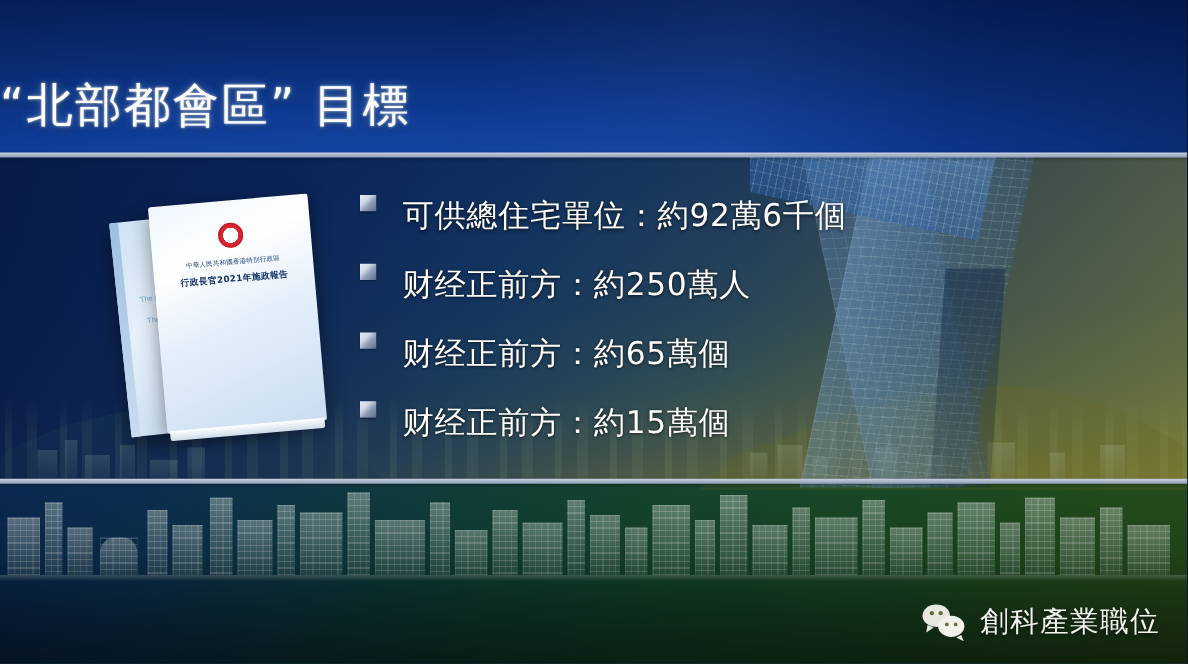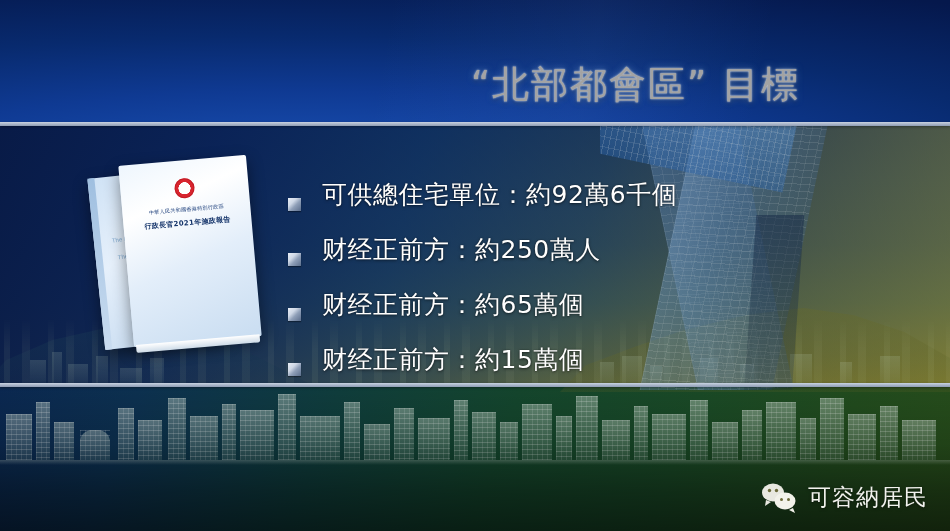--- a/index.html
+++ b/index.html
@@ -191,40 +191,40 @@
     position:absolute; left:0; width:950px; height:4px;
     background:linear-gradient(to bottom,#c9d3e2 0%,#aab6c9 50%,#8e9cb4 100%);
     box-shadow:0 1px 3px rgba(0,0,0,0.35);
   }
   .divider.top { top:122px; }
   .divider.bottom { top:383px; }
 
   
   .title {
     position:absolute; left:0; top:60px; width:800px;
-    text-align:right;
+    text-align:left;
     font-size:37px;
     letter-spacing:2px;
-    color:#a3a3a3;
+    color:#ffffff;
     font-family:"DejaVu Sans","Liberation Sans",sans-serif;
     font-weight:400;
     text-shadow:
       0 0 2px rgba(255,255,255,0.85),
       0 0 7px rgba(150,200,255,0.55),
       0 2px 5px rgba(0,0,0,0.45);
     white-space:nowrap;
   }
 
   
   .bullets {
     position:absolute; left:288px; top:156px; width:620px;
   }
   .bullet-row {
     display:flex;
-    align-items:flex-end;
+    align-items:flex-start;
     height:55px;
   }
   .bullet-marker {
     width:13px; height:13px;
     flex:0 0 13px;
     background:linear-gradient(135deg,#e9eef6 0%,#cfd8e6 34%,#8f9fb8 58%,#5b6e8c 100%);
     box-shadow:0 1px 1px rgba(0,0,0,0.35);
   }
   .bullet-text {
     margin-left:21px;
@@ -449,16 +449,16 @@
         <ellipse cx="13" cy="11.5" rx="11" ry="9" fill="#e8e8e0"></ellipse>
         <polygon points="6,19 5,25 11,21" fill="#e8e8e0"></polygon>
         <circle cx="9.5" cy="9.5" r="1.7" fill="#6b6a3a"></circle>
         <circle cx="16.5" cy="9.5" r="1.7" fill="#6b6a3a"></circle>
         <ellipse cx="25" cy="20" rx="10.5" ry="8.5" fill="#f2f2ea"></ellipse>
         <polygon points="33,27 35,32 29,29" fill="#f2f2ea"></polygon>
         <circle cx="21.5" cy="18.5" r="1.5" fill="#6b6a3a"></circle>
         <circle cx="28.5" cy="18.5" r="1.5" fill="#6b6a3a"></circle>
       </svg>
     </span>
-    <span class="wm-text">可容納居民</span>
+    <span class="wm-text">創科產業職位</span>
   </div>
 
 </div>
 
 </body></html>

